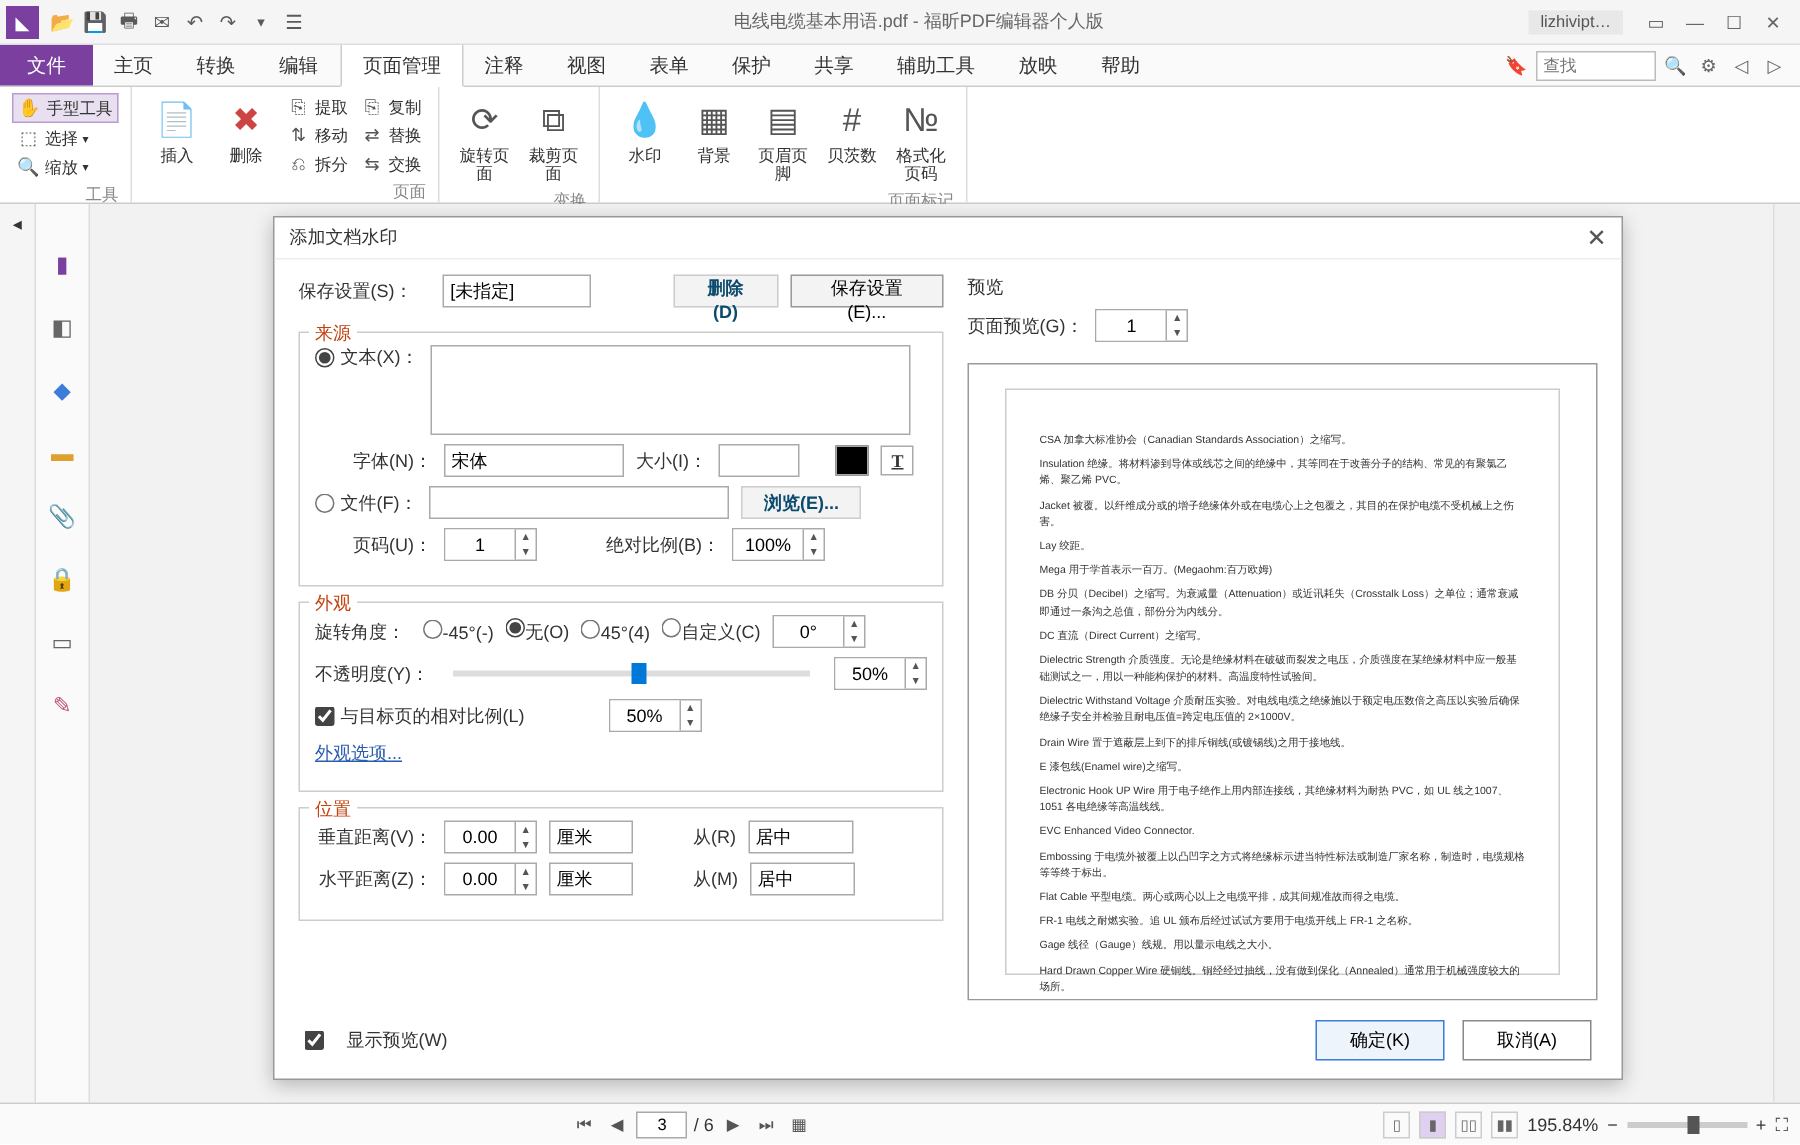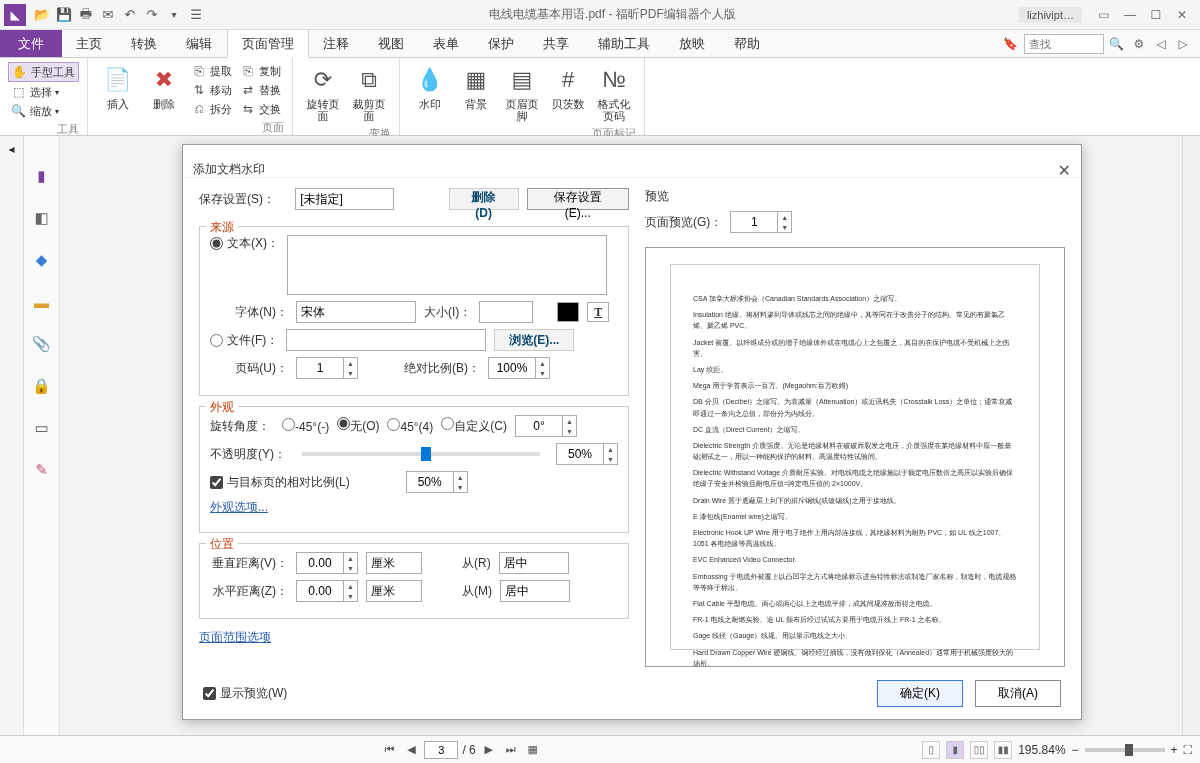--- a/index.html
+++ b/index.html
@@ -39,21 +39,21 @@
 
 .main { position:absolute; top:136px; left:0; right:0; bottom:28px; background:#f2f2f2; display:flex; }
 .left-thumb { width:24px; background:#f5f5f5; border-right:1px solid #ddd; display:flex; justify-content:center; padding-top:6px; }
 .side-icons { width:36px; background:#fafafa; border-right:1px solid #ddd; padding-top:30px; display:flex; flex-direction:column; gap:22px; align-items:center; }
 .side-icons .si { width:20px;height:20px;font-size:15px;color:#666;display:flex;align-items:center;justify-content:center; }
 .doc-area { flex:1; position:relative; background:#f2f2f2; }
 .right-scroll { width:18px; background:#f0f0f0; border-left:1px solid #ddd; }
 
 
 .dialog { position:absolute; left:182px; top:144px; width:900px; height:576px; background:#fff; border:1px solid #999; box-shadow:0 3px 12px rgba(0,0,0,0.25); z-index:100; display:flex; flex-direction:column; }
-.dialog-title { height:28px; display:flex; padding:16px 10px; border-bottom:1px solid #eee; }
+.dialog-title { height:28px; display:flex; align-items:center; padding:0 10px; border-bottom:1px solid #eee; }
 .dialog-title .dt-text { font-size:12px; color:#333; }
 .dialog-title .dt-close { margin-left:auto; font-size:16px; color:#555; }
 .dialog-body { flex:1; display:flex; padding:10px 16px 0; gap:16px; overflow:hidden; }
 .dcol-left { width:430px; display:flex; flex-direction:column; gap:10px; }
 .dcol-right { flex:1; display:flex; flex-direction:column; }
 
 .row { display:flex; align-items:center; gap:8px; margin-bottom:6px; }
 .row .lbl { width:78px; text-align:right; font-size:12px; }
 .row .lbl-s { font-size:12px; }
 .sel, .inp { border:1px solid #aaa; height:22px; font-size:12px; padding:0 4px; background:#fff; }
@@ -75,21 +75,21 @@
 
 .slider-track { flex:1; height:4px; background:#ddd; position:relative; margin:0 8px; }
 .slider-thumb { position:absolute; left:50%; top:-5px; width:10px; height:14px; background:#0078d7; }
 
 
 .preview-box { flex:1; border:1px solid #999; background:#fff; margin-top:8px; position:relative; overflow:hidden; }
 .preview-page { position:absolute; left:24px; top:16px; right:24px; bottom:16px; border:1px solid #ccc; background:#fff; padding:28px 22px; font-size:7px; color:#333; line-height:1.6; }
 .preview-page p { margin-bottom:5px; }
 
 .dialog-footer { height:52px; display:flex; align-items:center; padding:0 20px; gap:12px; border-top:0; }
-.dialog-footer .chk-wrap { display:flex; align-items:center; gap:4px; }
+.dialog-footer .chk-wrap { display:flex; align-items:center; gap:15px; }
 .dialog-footer .spacer { flex:1; }
 .dialog-footer .fbtn { border:1px solid #888; padding:4px 22px; font-size:12px; background:#fff; }
 .dialog-footer .fbtn.primary { border:1px solid #3b7dd8; background:#eef4fc; }
 
 
 .statusbar { position:absolute; bottom:0; left:0; right:0; height:28px; background:#fafafa; border-top:1px solid #ccc; display:flex; align-items:center; padding:0 8px; gap:8px; }
 .statusbar .nav { margin:0 auto; display:flex; align-items:center; gap:4px; }
 .statusbar .nav .nb { width:18px;height:18px;display:flex;align-items:center;justify-content:center;color:#555;font-size:11px; }
 .statusbar .page-inp { border:1px solid #aaa; width:34px; height:18px; text-align:center; font-size:11px; }
 .statusbar .right { display:flex; align-items:center; gap:6px; }
@@ -402,23 +402,20 @@
                 <span>▼</span>
               </div>
             </div>
           <select class="sel" style="width:56px"><option>厘米</option></select>
           <span style="width:24px"></span>
           <span class="lbl-s">从(M)</span>
           <select class="sel" style="width:70px"><option>居中</option></select>
         </div>
       </div>
 
-      <div class="row">
-          <span class="link">页面范围选项</span>
-        </div>
     </div>
 
     <div class="dcol-right">
       <div class="legend" style="position:static;background:none;padding:0 0 6px">预览</div>
       <div class="row">
         <span class="lbl-s">页面预览(G)：</span>
         <div class="spin">
             <input value="1" style="">
             <div class="sp-b">
               <span>▲</span>

